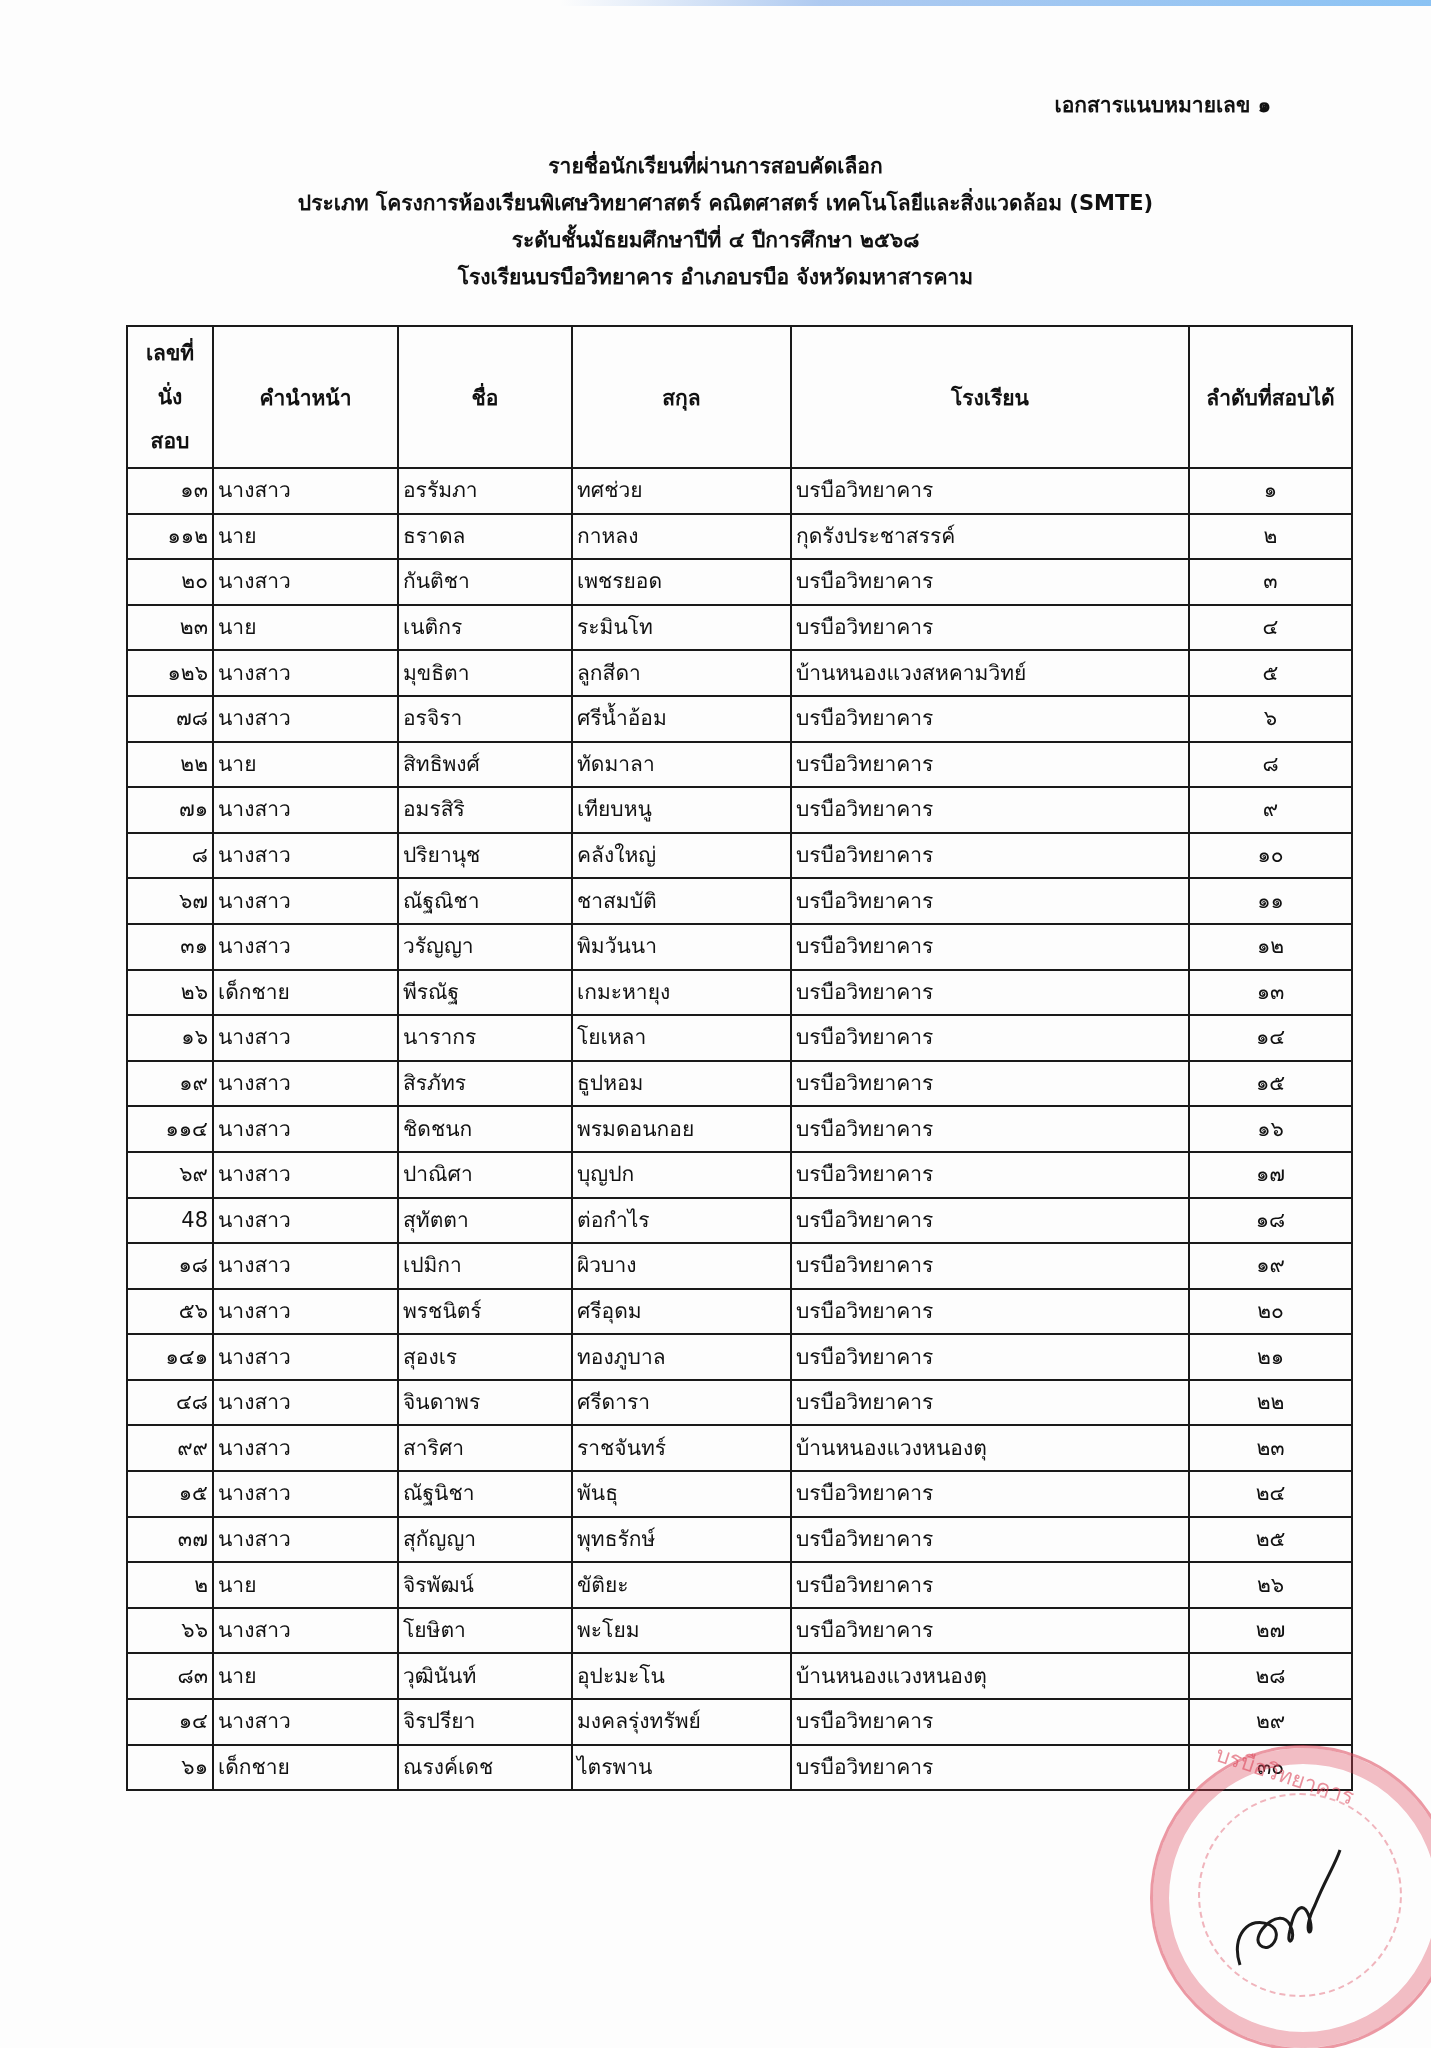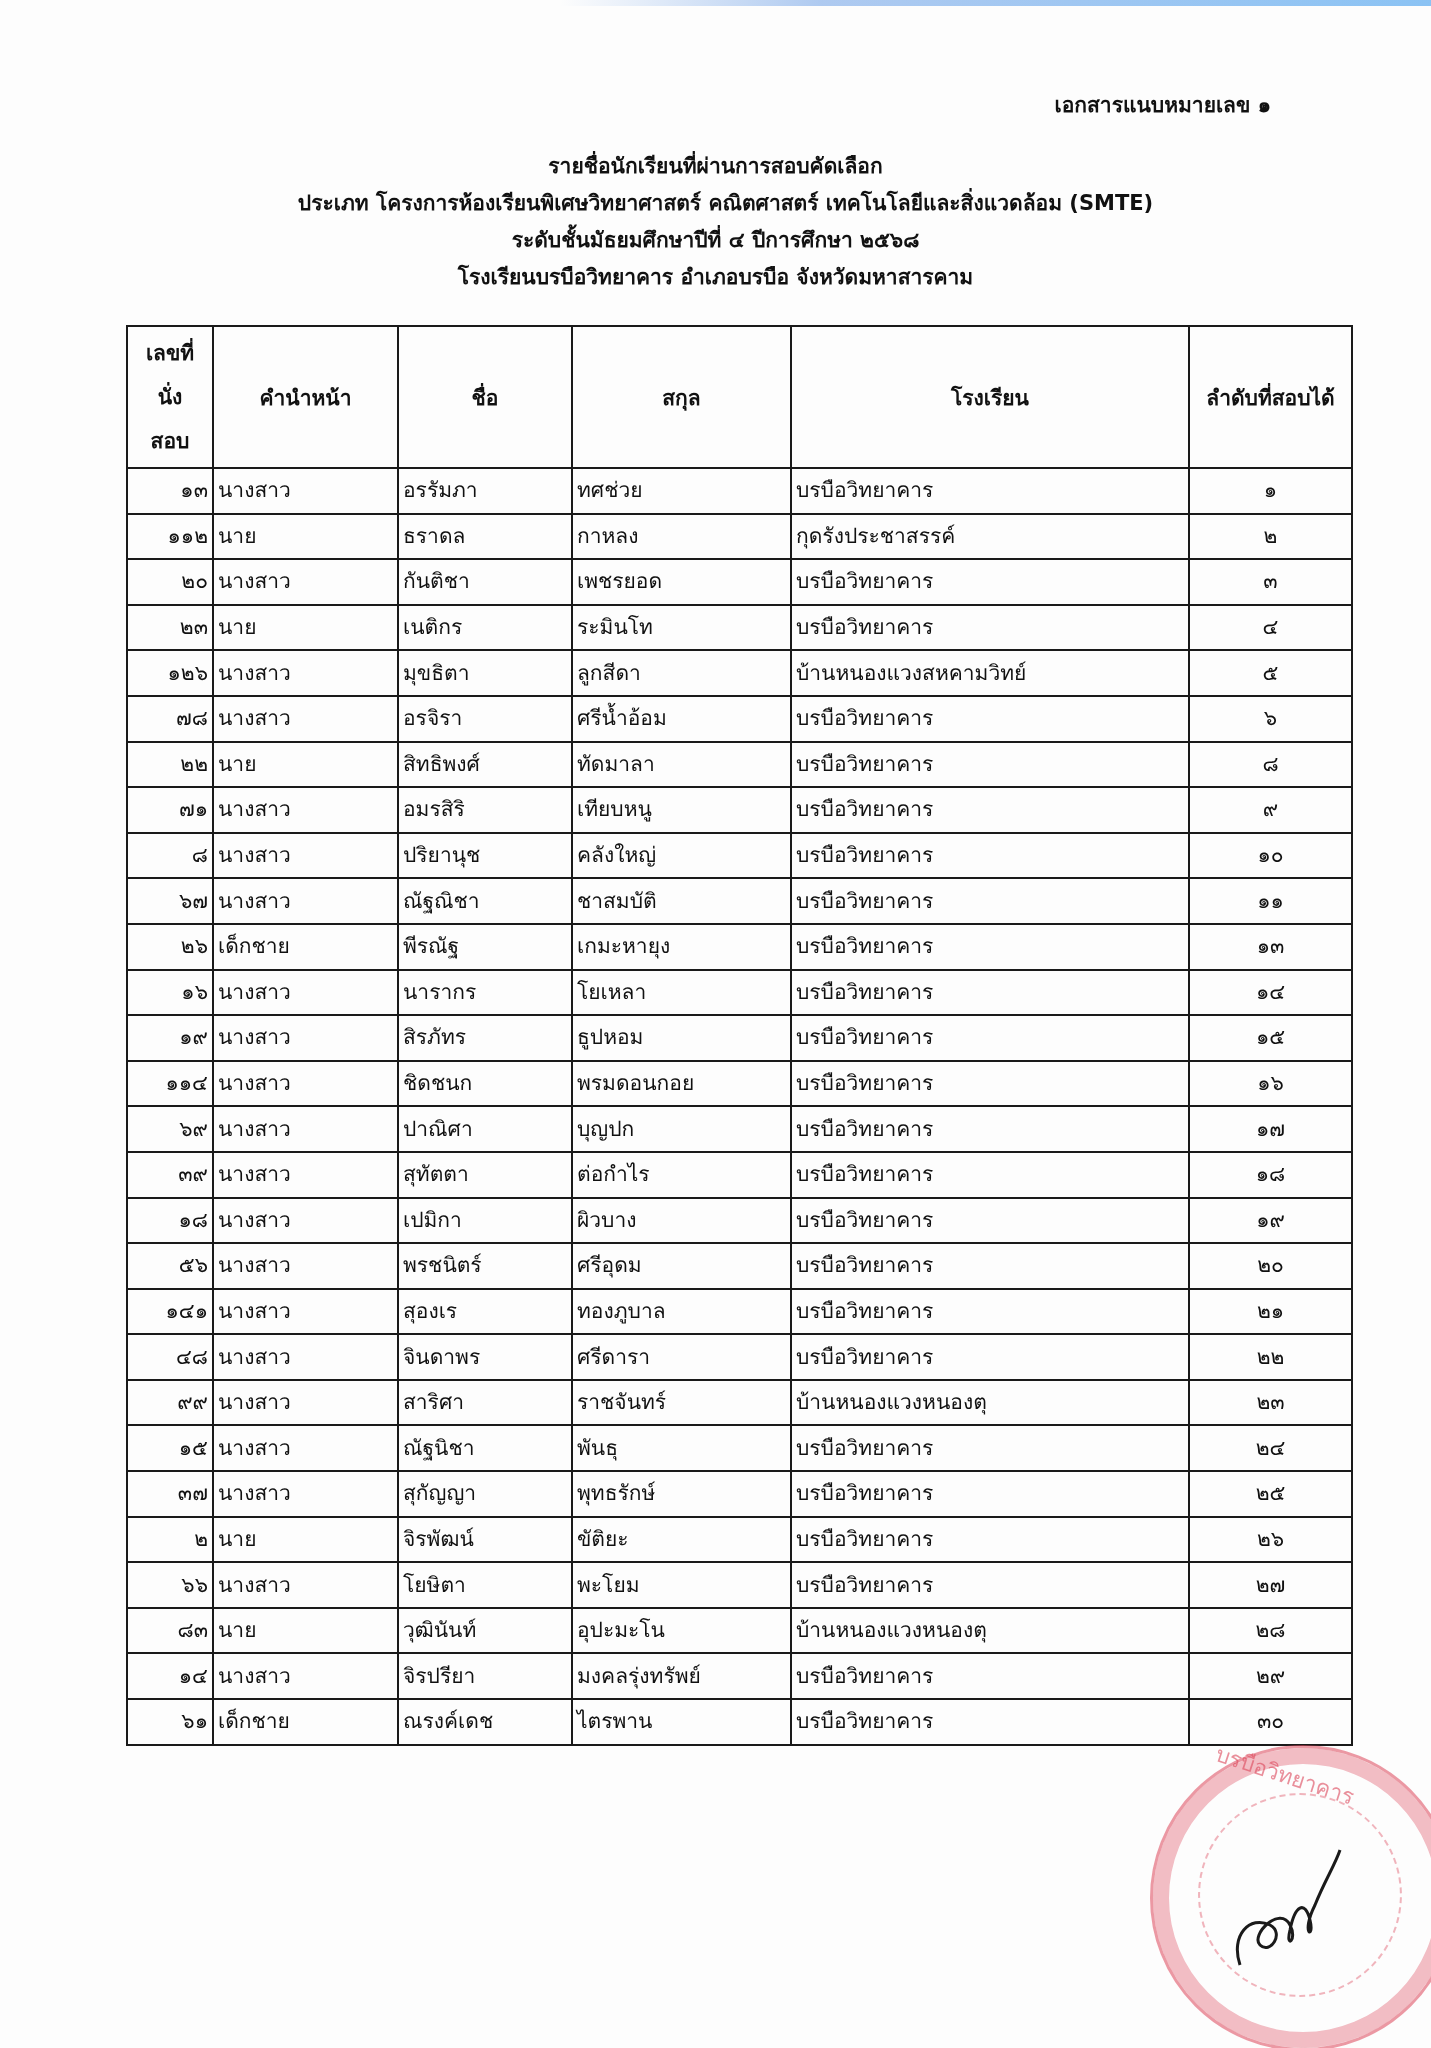--- a/index.html
+++ b/index.html
@@ -187,20 +187,28 @@
       </tr>
       <tr>
         <td class="c-seat">๖๗</td>
         <td class="c-prefix">นางสาว</td>
         <td class="c-name">ณัฐณิชา</td>
         <td class="c-surname">ชาสมบัติ</td>
         <td class="c-school">บรบือวิทยาคาร</td>
         <td class="c-rank">๑๑</td>
       </tr>
       <tr>
+        <td class="c-seat">๓๑</td>
+        <td class="c-prefix">นางสาว</td>
+        <td class="c-name">วรัญญา</td>
+        <td class="c-surname">พิมวันนา</td>
+        <td class="c-school">บรบือวิทยาคาร</td>
+        <td class="c-rank">๑๒</td>
+      </tr>
+      <tr>
         <td class="c-seat">๒๖</td>
         <td class="c-prefix">เด็กชาย</td>
         <td class="c-name">พีรณัฐ</td>
         <td class="c-surname">เกมะหายุง</td>
         <td class="c-school">บรบือวิทยาคาร</td>
         <td class="c-rank">๑๓</td>
       </tr>
       <tr>
         <td class="c-seat">๑๖</td>
         <td class="c-prefix">นางสาว</td>
@@ -227,21 +235,21 @@
       </tr>
       <tr>
         <td class="c-seat">๖๙</td>
         <td class="c-prefix">นางสาว</td>
         <td class="c-name">ปาณิศา</td>
         <td class="c-surname">บุญปก</td>
         <td class="c-school">บรบือวิทยาคาร</td>
         <td class="c-rank">๑๗</td>
       </tr>
       <tr>
-        <td class="c-seat">๓๙</td>
+        <td class="c-seat">48</td>
         <td class="c-prefix">นางสาว</td>
         <td class="c-name">สุทัตตา</td>
         <td class="c-surname">ต่อกำไร</td>
         <td class="c-school">บรบือวิทยาคาร</td>
         <td class="c-rank">๑๘</td>
       </tr>
       <tr>
         <td class="c-seat">๑๘</td>
         <td class="c-prefix">นางสาว</td>
         <td class="c-name">เปมิกา</td>

